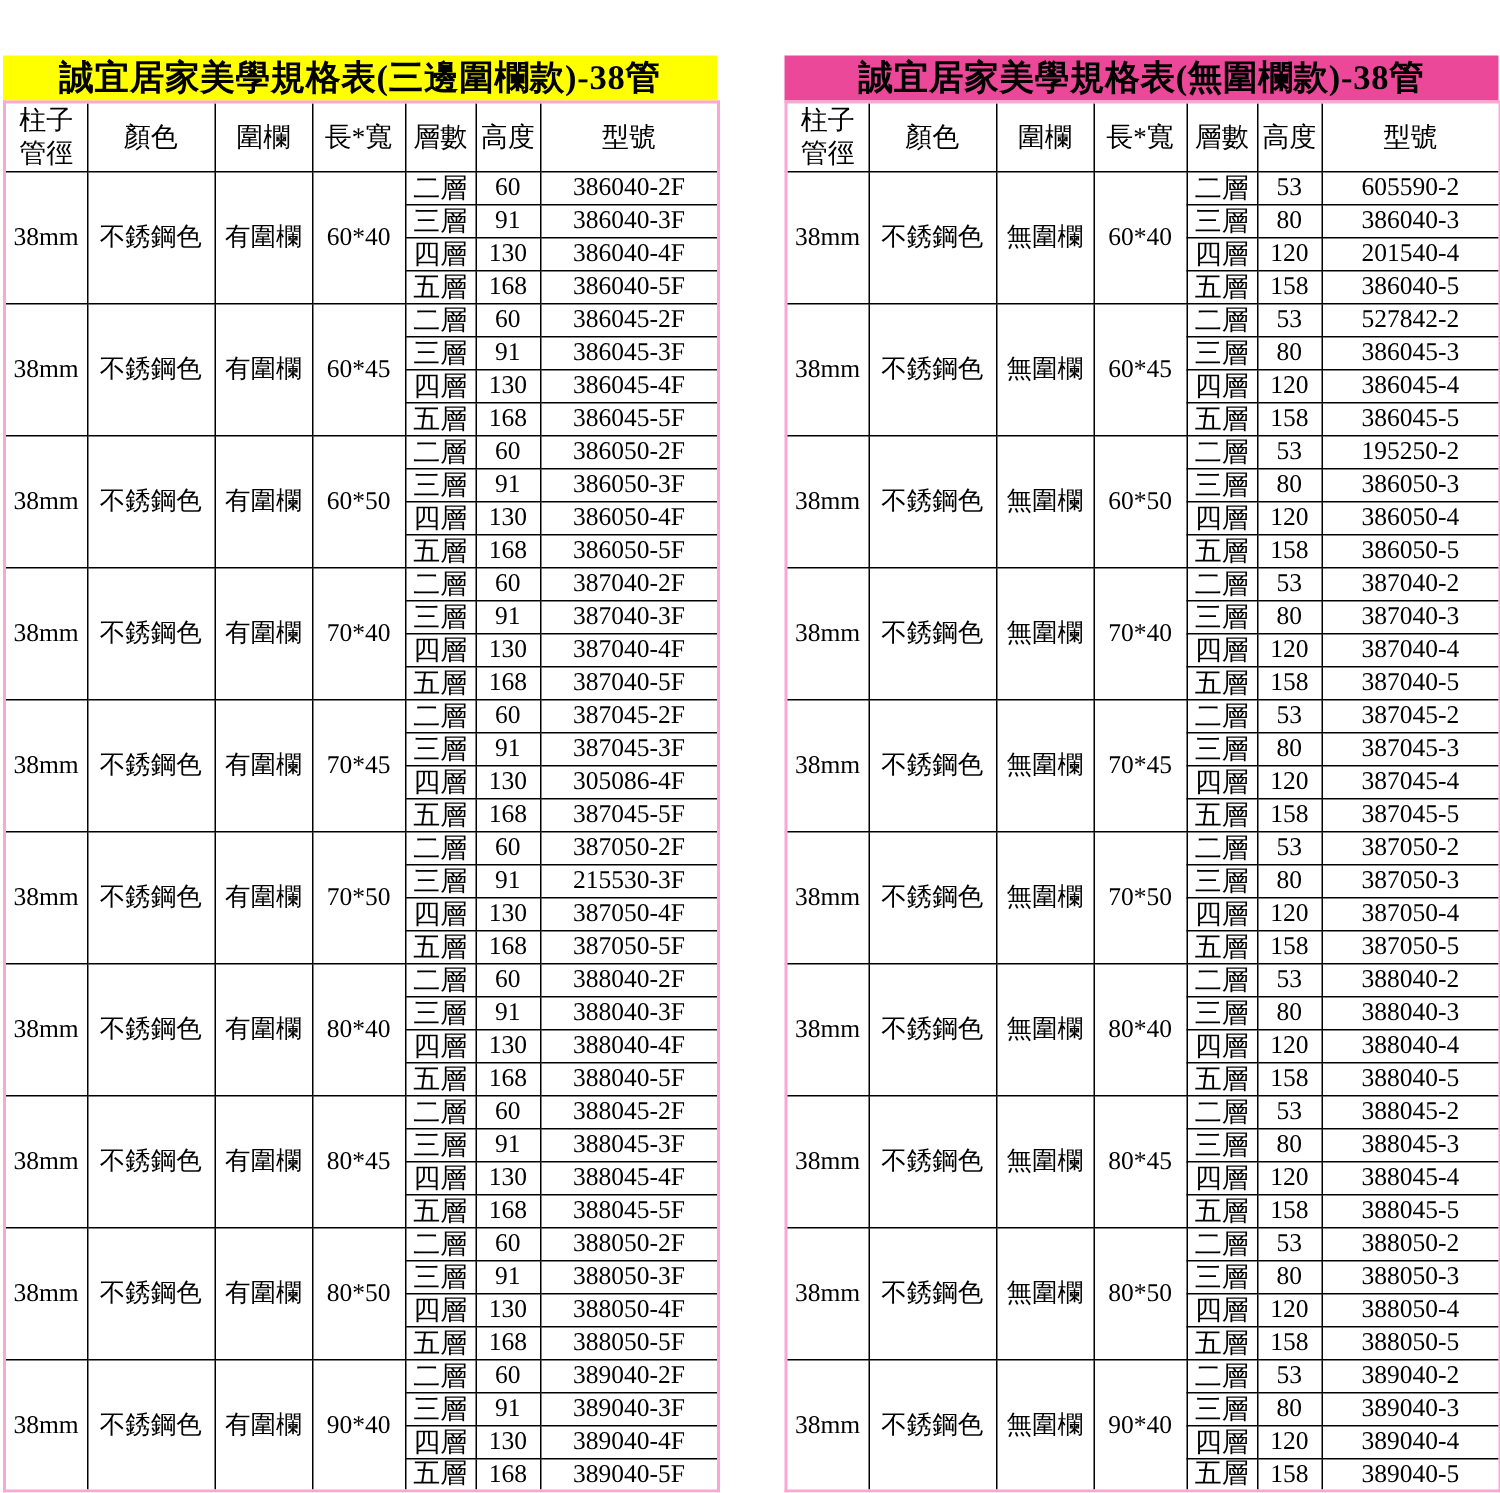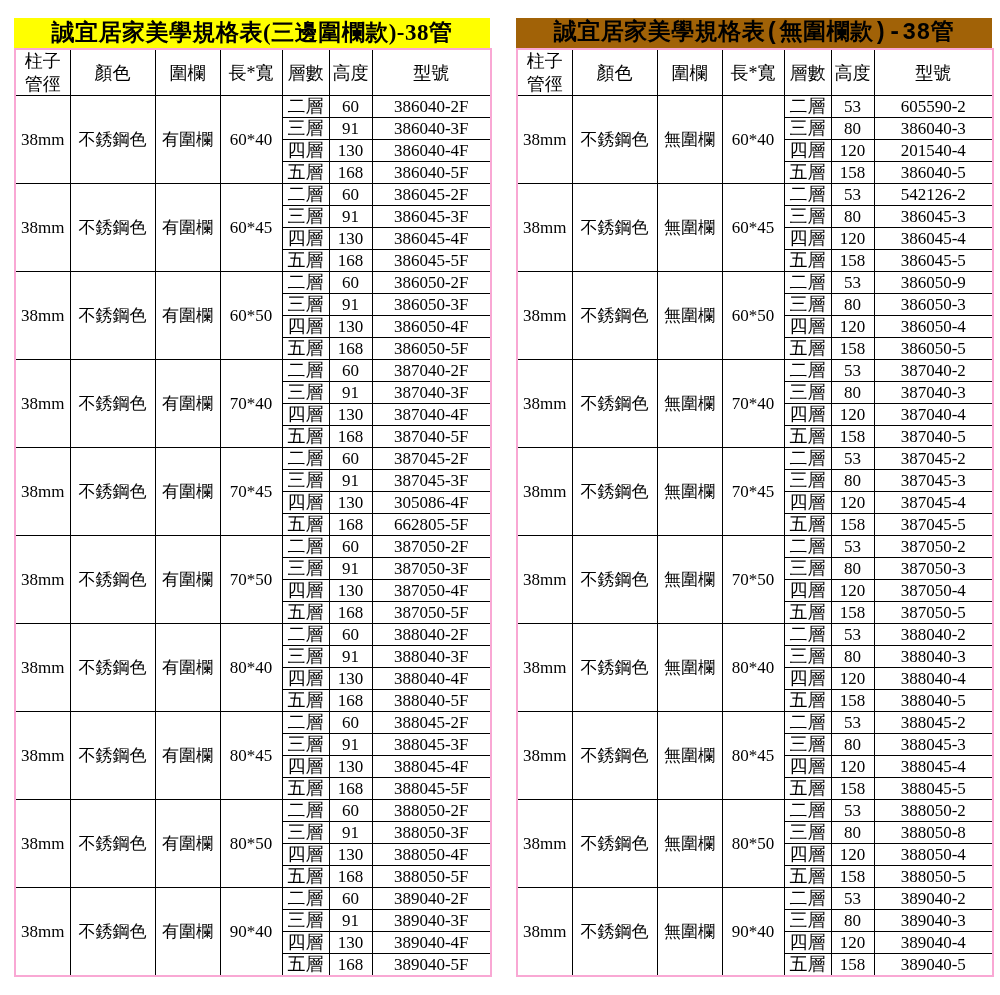--- a/index.html
+++ b/index.html
@@ -7,23 +7,23 @@
   body {
     width: 1000px; height: 995px;
     background: #ffffff;
     color: #000000;
     font-family: "Liberation Serif", "DejaVu Serif", serif;
     overflow: hidden;
   }
   .page {
     width: 1000px; height: 995px;
     display: flex;
-    gap: 26px;
-    padding-left: 14px;
-    align-items: center;
+    gap: 45px;
+    padding-left: 2px;
+    align-items: flex-end;
   }
   .sheet { width: 476px; flex: 0 0 476px; }
   .title {
     height: 30px;
     line-height: 30px;
     text-align: center;
     font-weight: bold;
     font-size: 23px;
     letter-spacing: 0.5px;
     white-space: nowrap;
@@ -205,35 +205,35 @@
             <td>387045-3F</td>
           </tr>
           <tr>
             <td class="layer">四層</td>
             <td>130</td>
             <td>305086-4F</td>
           </tr>
           <tr>
             <td class="layer">五層</td>
             <td>168</td>
-            <td>662805-5F</td>
+            <td>387045-5F</td>
           </tr>
           <tr>
             <td class="merged" rowspan="4">38mm</td>
             <td class="merged" rowspan="4">不銹鋼色</td>
             <td class="merged" rowspan="4">有圍欄</td>
             <td class="merged" rowspan="4">70*50</td>
             <td class="layer">二層</td>
             <td>60</td>
             <td>387050-2F</td>
           </tr>
           <tr>
             <td class="layer">三層</td>
             <td>91</td>
-            <td>387050-3F</td>
+            <td>215530-3F</td>
           </tr>
           <tr>
             <td class="layer">四層</td>
             <td>130</td>
             <td>387050-4F</td>
           </tr>
           <tr>
             <td class="layer">五層</td>
             <td>168</td>
             <td>387050-5F</td>
@@ -331,21 +331,21 @@
           </tr>
           <tr>
             <td class="layer">五層</td>
             <td>168</td>
             <td>389040-5F</td>
           </tr>
         </tbody>
       </table>
     </section>
   <section class="sheet">
-      <div class="title" style="background: #a16207; font-family: Liberation Mono, monospace;">誠宜居家美學規格表(無圍欄款)-38管</div>
+      <div class="title" style="background: #ec4899;">誠宜居家美學規格表(無圍欄款)-38管</div>
       <table>
         <colgroup>
           <col class="c0">
           <col class="c1">
           <col class="c2">
           <col class="c3">
           <col class="c4">
           <col class="c5">
           <col class="c6">
         </colgroup>
@@ -386,21 +386,21 @@
             <td>158</td>
             <td>386040-5</td>
           </tr>
           <tr>
             <td class="merged" rowspan="4">38mm</td>
             <td class="merged" rowspan="4">不銹鋼色</td>
             <td class="merged" rowspan="4">無圍欄</td>
             <td class="merged" rowspan="4">60*45</td>
             <td class="layer">二層</td>
             <td>53</td>
-            <td>542126-2</td>
+            <td>527842-2</td>
           </tr>
           <tr>
             <td class="layer">三層</td>
             <td>80</td>
             <td>386045-3</td>
           </tr>
           <tr>
             <td class="layer">四層</td>
             <td>120</td>
             <td>386045-4</td>
@@ -410,21 +410,21 @@
             <td>158</td>
             <td>386045-5</td>
           </tr>
           <tr>
             <td class="merged" rowspan="4">38mm</td>
             <td class="merged" rowspan="4">不銹鋼色</td>
             <td class="merged" rowspan="4">無圍欄</td>
             <td class="merged" rowspan="4">60*50</td>
             <td class="layer">二層</td>
             <td>53</td>
-            <td>386050-9</td>
+            <td>195250-2</td>
           </tr>
           <tr>
             <td class="layer">三層</td>
             <td>80</td>
             <td>386050-3</td>
           </tr>
           <tr>
             <td class="layer">四層</td>
             <td>120</td>
             <td>386050-4</td>
@@ -559,21 +559,21 @@
             <td class="merged" rowspan="4">不銹鋼色</td>
             <td class="merged" rowspan="4">無圍欄</td>
             <td class="merged" rowspan="4">80*50</td>
             <td class="layer">二層</td>
             <td>53</td>
             <td>388050-2</td>
           </tr>
           <tr>
             <td class="layer">三層</td>
             <td>80</td>
-            <td>388050-8</td>
+            <td>388050-3</td>
           </tr>
           <tr>
             <td class="layer">四層</td>
             <td>120</td>
             <td>388050-4</td>
           </tr>
           <tr>
             <td class="layer">五層</td>
             <td>158</td>
             <td>388050-5</td>

